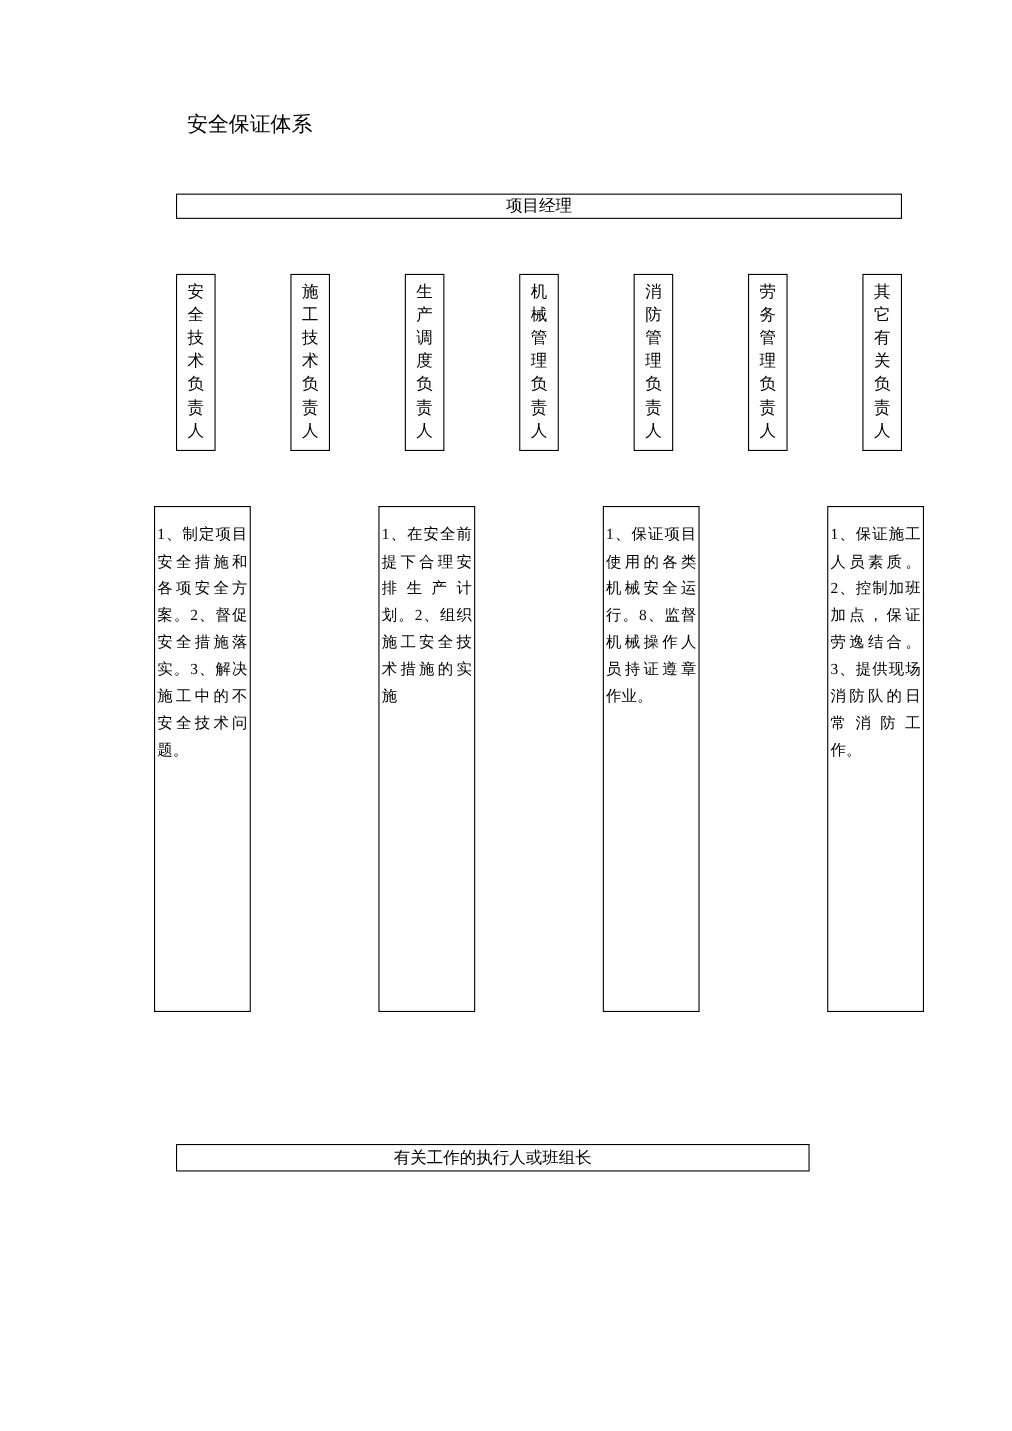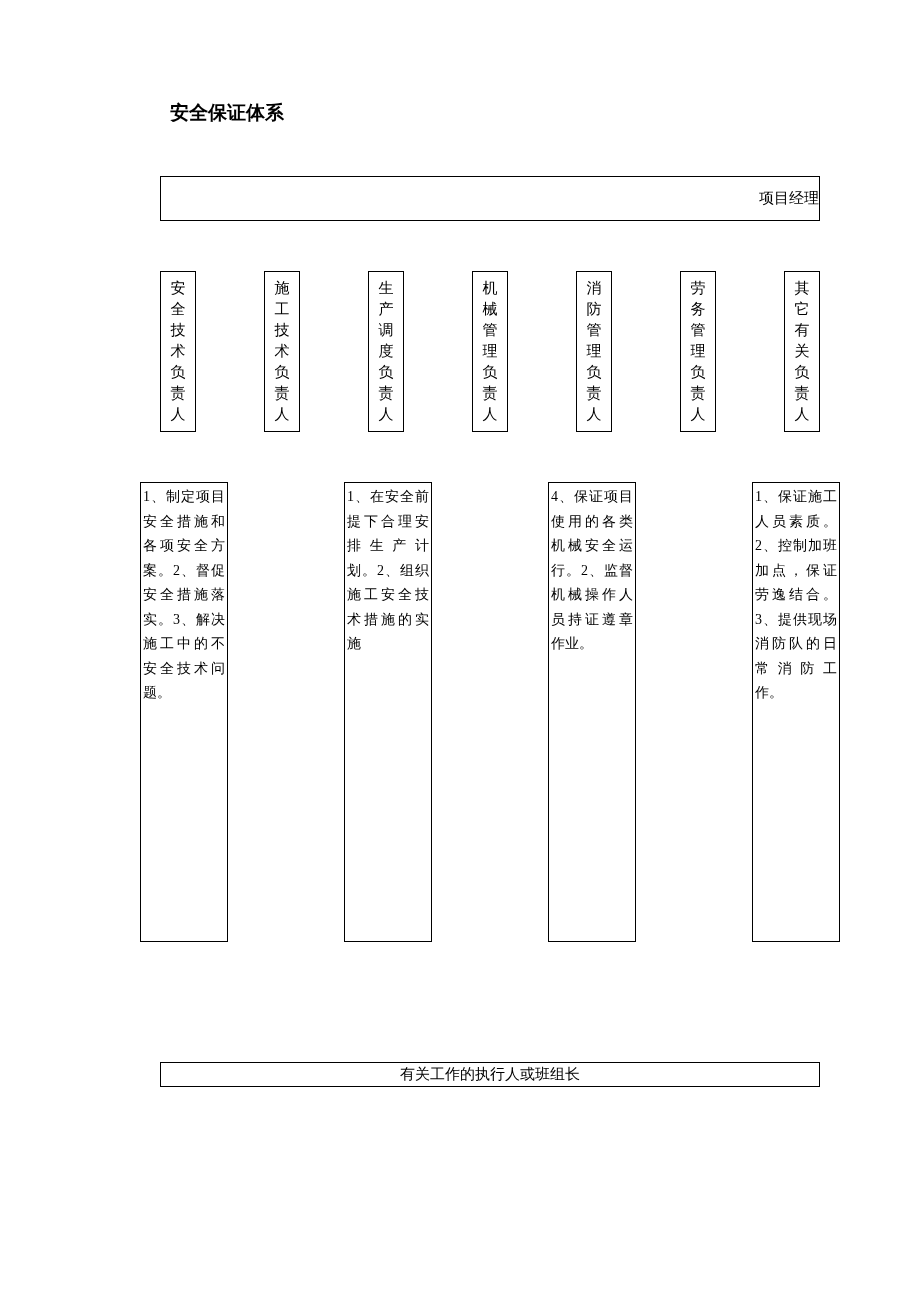--- a/index.html
+++ b/index.html
@@ -9,29 +9,29 @@
     }
     body {
       font-family: "SimSun", "宋体", serif;
       background: #ffffff;
       width: 920px;
       padding: 100px 60px 60px 60px;
       color: #000;
     }
     .title {
       font-size: 19px;
-      font-weight: bold;
+      font-weight: normal;
       margin-left: 110px;
       margin-bottom: 50px;
     }
     .top-box {
       border: 1px solid #000;
-      text-align: right;
+      text-align: center;
       font-size: 15px;
-      padding: 12px 0;
+      padding: 1px 0;
       margin: 0 auto;
       width: 660px;
       margin-left: 100px;
     }
     .roles-row {
       display: flex;
       justify-content: space-between;
       margin: 50px 40px 0 100px;
       gap: 10px;
     }
@@ -52,33 +52,33 @@
     .desc-row {
       display: flex;
       justify-content: space-between;
       margin: 50px 20px 0 80px;
       gap: 12px;
       align-items: flex-start;
     }
     .desc-box {
       border: 1px solid #000;
       width: 88px;
-      padding: 2px 2px;
+      padding: 14px 2px;
       font-size: 14px;
       line-height: 1.75;
       text-align: justify;
       min-height: 460px;
     }
     .bottom-box {
       border: 1px solid #000;
       text-align: center;
       font-size: 15px;
       padding: 2px 0;
       margin: 120px auto 0 auto;
-      width: 660px;
+      width: 576px;
       margin-left: 100px;
     }
   </style>
 </head>
 <body>
 
 <div class="title">安全保证体系</div>
 
 <div class="top-box">项目经理</div>
 
@@ -144,17 +144,17 @@
       <span>关</span>
       <span>负</span>
       <span>责</span>
       <span>人</span>
     </div>
 </div>
 
 <div class="desc-row">
   <div class="desc-box">1、制定项目安全措施和各项安全方案。2、督促安全措施落实。3、解决施工中的不安全技术问题。</div>
   <div class="desc-box">1、在安全前提下合理安排生产计划。2、组织施工安全技术措施的实施</div>
-  <div class="desc-box">4、保证项目使用的各类机械安全运行。2、监督机械操作人员持证遵章作业。</div>
+  <div class="desc-box">1、保证项目使用的各类机械安全运行。8、监督机械操作人员持证遵章作业。</div>
   <div class="desc-box">1、保证施工人员素质。2、控制加班加点，保证劳逸结合。3、提供现场消防队的日常消防工作。</div>
 </div>
 
 <div class="bottom-box">有关工作的执行人或班组长</div>
 
 </body></html>

